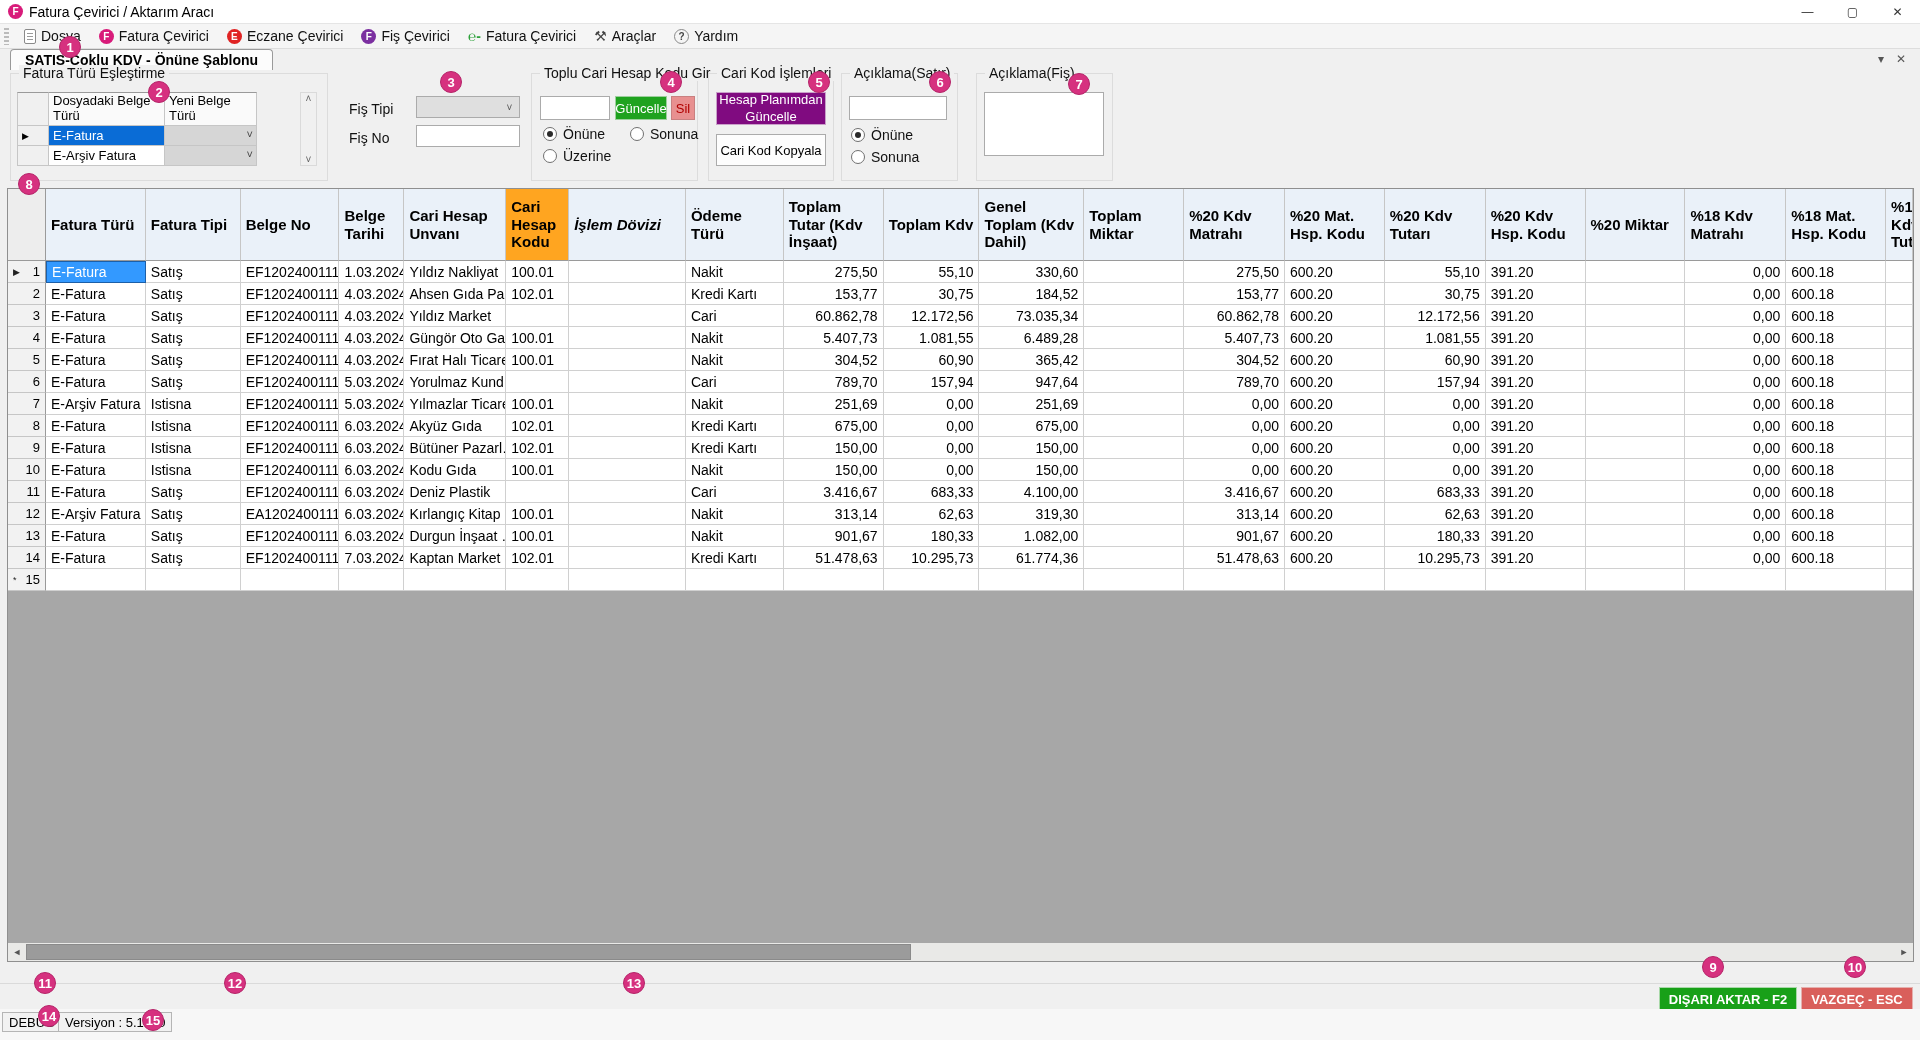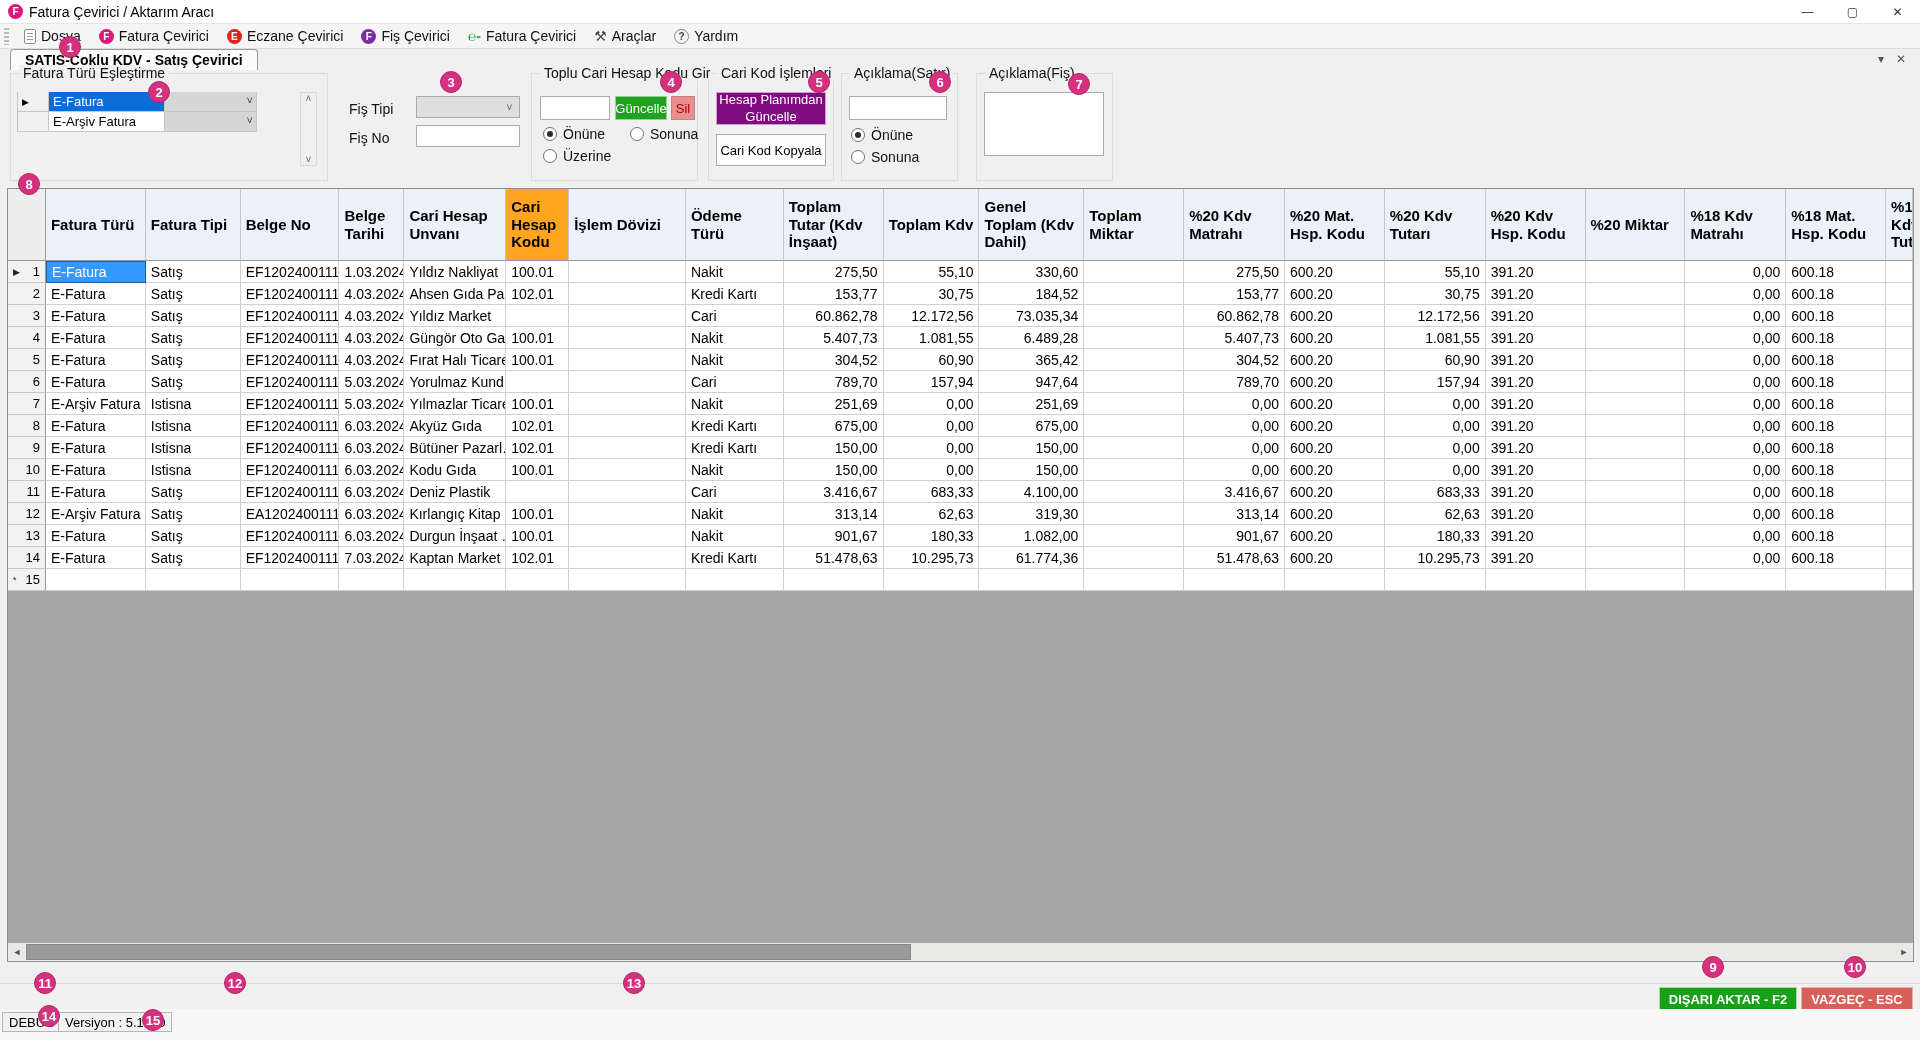--- a/index.html
+++ b/index.html
@@ -162,32 +162,37 @@
         </div>
         <div class="menu-item">
           <div class="qcirc">?</div>
           <div style="display: inline;">Yardım</div>
         </div>
       </div>
   </div>
 
   <div class="tabstrip">
     <div class="tab">
-      <span>SATIŞ-Çoklu KDV - Satış Çevirici</span>
+      <span>SATIŞ-Çoklu KDV - Önüne Şablonu</span>
     </div>
     <span class="tab-ctl" style="right:36px;">▾</span>
     <span class="tab-ctl" style="right:14px;">✕</span>
   </div>
 
   <div class="panels">
 
     <div class="gbox" style="left:10px; top:3px; width:318px; height:108px;">
       <span class="gbox-label">Fatura Türü Eşleştirme</span>
     </div>
     <div class="mgrid" style="left:17px; top:22px;">
+      <div class="mrow">
+        <div class="mcell mhead msel" style="width:32px; border-left:1px solid #C6C6C6; border-top:1px solid #9A9A9A;"></div>
+        <div class="mcell mhead" style="width:116px; border-top:1px solid #9A9A9A;">Dosyadaki Belge Türü</div>
+        <div class="mcell mhead" style="width:92px; border-top:1px solid #9A9A9A;">Yeni Belge Türü</div>
+      </div>
       <div class="mrow">
         <div class="mcell msel" style="width:32px; border-left:1px solid #C6C6C6;">
             <span class="arr" style="font-size:9px;">▶</span>
           </div>
         <div class="mcell" style="width:116px; background:#0A6CD6; color:#fff;">E-Fatura</div>
         <div class="mcell mcombo" style="width:92px;"></div>
       </div>
       <div class="mrow">
         <div class="mcell msel" style="width:32px; border-left:1px solid #C6C6C6;"></div>
         <div class="mcell" style="width:116px;">E-Arşiv Fatura</div>
@@ -252,21 +257,21 @@
 
   <div class="grid">
     <div class="ghead" id="ghead">
         <div class="hcell hsel" style="width: 38px;"></div>
         <div class="hcell" style="width: 100px;">Fatura Türü</div>
         <div class="hcell" style="width: 95px;">Fatura Tipi</div>
         <div class="hcell" style="width: 99px;">Belge No</div>
         <div class="hcell" style="width: 65px;">Belge Tarihi</div>
         <div class="hcell" style="width: 102px;">Cari Hesap Unvanı</div>
         <div class="hcell orange" style="width: 63px;">Cari Hesap Kodu</div>
-        <div class="hcell" style="width: 117px;">İşlem Dövizi</div>
+        <div class="hcell" style="width: 117px; font-style: italic;">İşlem Dövizi</div>
         <div class="hcell" style="width: 98px;">Ödeme Türü</div>
         <div class="hcell" style="width: 100px;">Toplam Tutar (Kdv İnşaat)</div>
         <div class="hcell" style="width: 96px;">Toplam Kdv</div>
         <div class="hcell" style="width: 105px;">Genel Toplam (Kdv Dahil)</div>
         <div class="hcell" style="width: 100px;">Toplam Miktar</div>
         <div class="hcell" style="width: 101px;">%20 Kdv Matrahı</div>
         <div class="hcell" style="width: 100px;">%20 Mat. Hsp. Kodu</div>
         <div class="hcell" style="width: 101px;">%20 Kdv Tutarı</div>
         <div class="hcell" style="width: 100px;">%20 Kdv Hsp. Kodu</div>
         <div class="hcell" style="width: 100px;">%20 Miktar</div>

